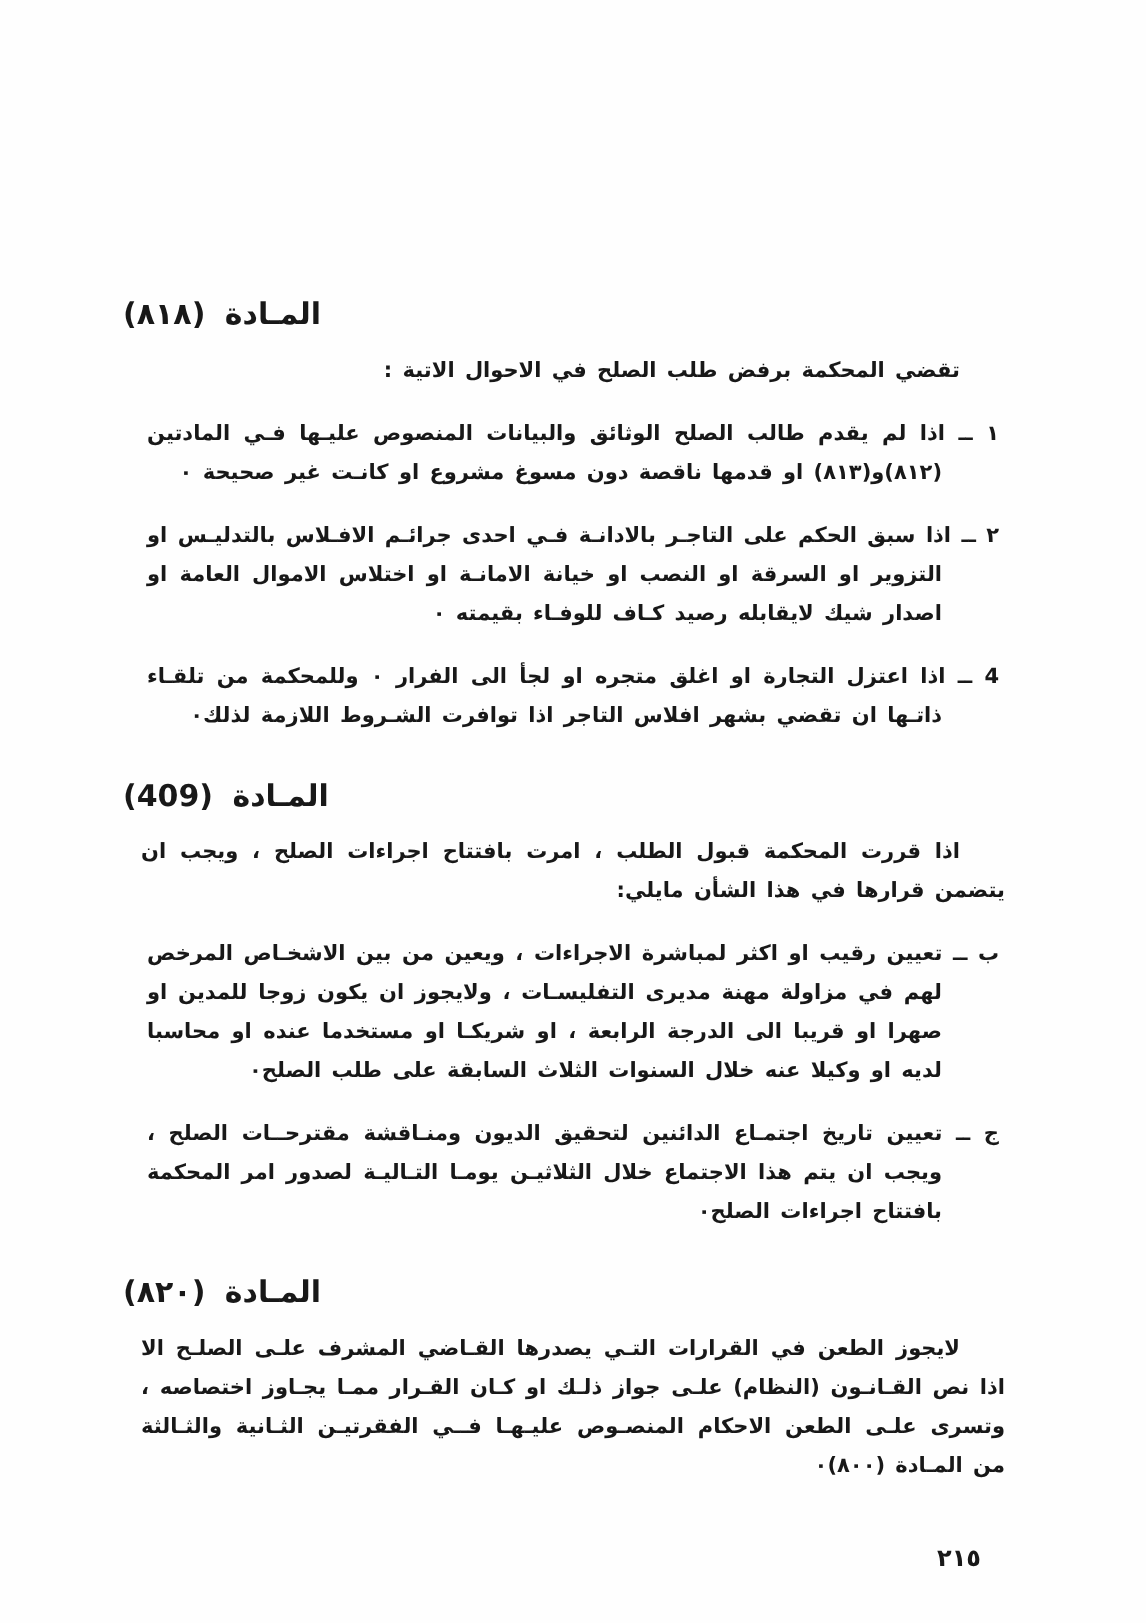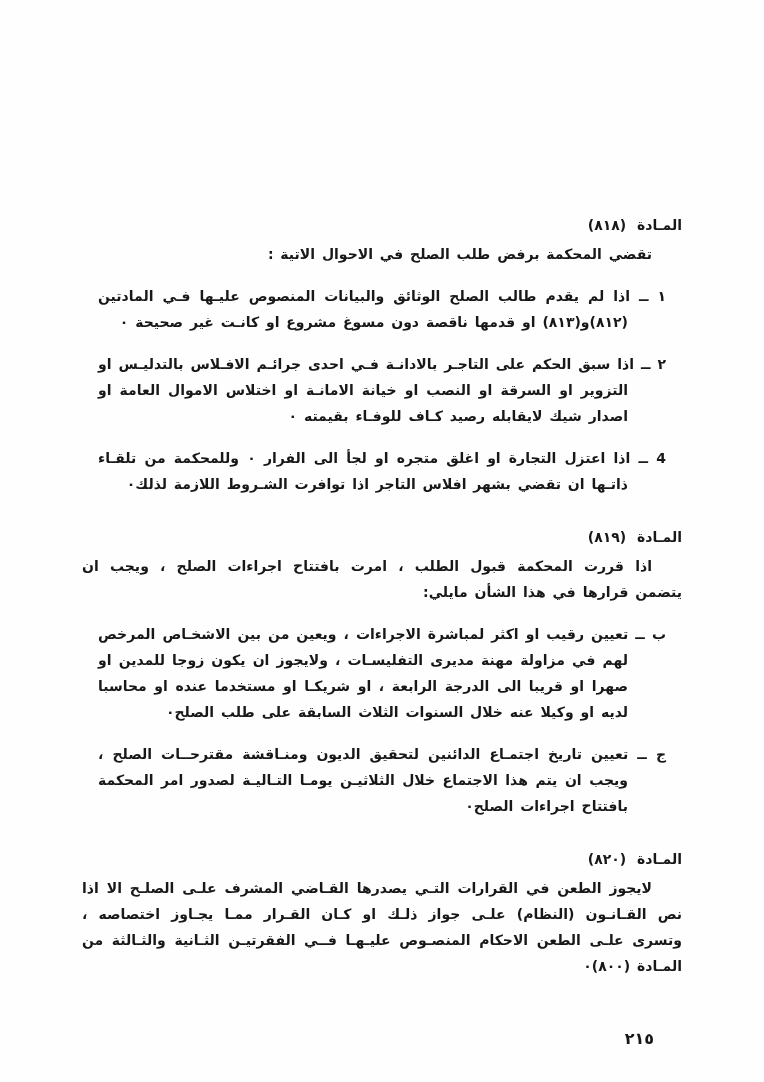--- a/index.html
+++ b/index.html
@@ -28,29 +28,29 @@
     direction: rtl;
     font-size: 14px;
     font-weight: 700;
     line-height: 26px;
     text-align: justify;
     word-spacing: 2px;
   }
   .article { margin-bottom: 27px; }
   .article:last-child { margin-bottom: 0; }
   .article-title {
-    text-align: right;
-    font-size: 14px;
+    text-align: left;
+    font-size: 20px;
     font-weight: 700;
-    margin: 16px 0 3px 0;
+    margin: 0 0 3px 0;
     word-spacing: 6px;
     text-indent: 0;
   }
   .intro {
-    margin: 0;
+    margin: 12px;
     text-indent: 30px;
   }
   .item {
     margin: 16px;
     padding-right: 38px;
     text-indent: -38px;
   }
   .marker { white-space: nowrap; }
   .page-number {
     position: absolute;
@@ -70,21 +70,21 @@
 
     <section class="article">
       <h2 class="article-title">المـادة (٨١٨)</h2>
       <p class="intro">تقضي المحكمة برفض طلب الصلح في الاحوال الاتية :</p>
       <p class="item"><span class="marker">١ ــ</span> <span>اذا لم يقدم طالب الصلح الوثائق والبيانات المنصوص عليـها فـي المادتين (٨١٢)و(٨١٣) او قدمها ناقصة دون مسوغ مشروع او كانـت غير صحيحة ٠</span></p>
       <p class="item"><span class="marker">٢ ــ</span> <span>اذا سبق الحكم على التاجـر بالادانـة فـي احدى جرائـم الافـلاس بالتدليـس او التزوير او السرقة او النصب او خيانة الامانـة او اختلاس الاموال العامة او اصدار شيك لايقابله رصيد كـاف للوفـاء بقيمته ٠</span></p>
       <p class="item"><span class="marker">4 ــ</span> <span>اذا اعتزل التجارة او اغلق متجره او لجأ الى الفرار ٠ وللمحكمة من تلقـاء ذاتـها ان تقضي بشهر افلاس التاجر اذا توافرت الشـروط اللازمة لذلك٠</span></p>
     </section>
 
     <section class="article">
-      <h2 class="article-title">المـادة (٨١٩)</h2>
+      <h2 class="article-title">المـادة (409)</h2>
       <p class="intro">اذا قررت المحكمة قبول الطلب ، امرت بافتتاح اجراءات الصلح ، ويجب ان يتضمن قرارها في هذا الشأن مايلي:</p>
       <p class="item"><span class="marker">ب ــ</span> <span>تعيين رقيب او اكثر لمباشرة الاجراءات ، ويعين من بين الاشخـاص المرخص لهم في مزاولة مهنة مديرى التفليسـات ، ولايجوز ان يكون زوجا للمدين او صهرا او قريبا الى الدرجة الرابعة ، او شريكـا او مستخدما عنده او محاسبا لديه او وكيلا عنه خلال السنوات الثلاث السابقة على طلب الصلح٠</span></p>
       <p class="item"><span class="marker">ج ــ</span> <span>تعيين تاريخ اجتمـاع الدائنين لتحقيق الديون ومنـاقشة مقترحــات الصلح ، ويجب ان يتم هذا الاجتماع خلال الثلاثيـن يومـا التـاليـة لصدور امر المحكمة بافتتاح اجراءات الصلح٠</span></p>
     </section>
 
     <section class="article">
       <h2 class="article-title">المـادة (٨٢٠)</h2>
       <p class="intro">لايجوز الطعن في القرارات التـي يصدرها القـاضي المشرف علـى الصلـح الا اذا نص القـانـون (النظام) علـى جواز ذلـك او كـان القـرار ممـا يجـاوز اختصاصه ، وتسرى علـى الطعن الاحكام المنصـوص عليـهـا فــي الفقرتيـن الثـانية والثـالثة من المـادة (٨٠٠)٠</p>
     </section>
 

